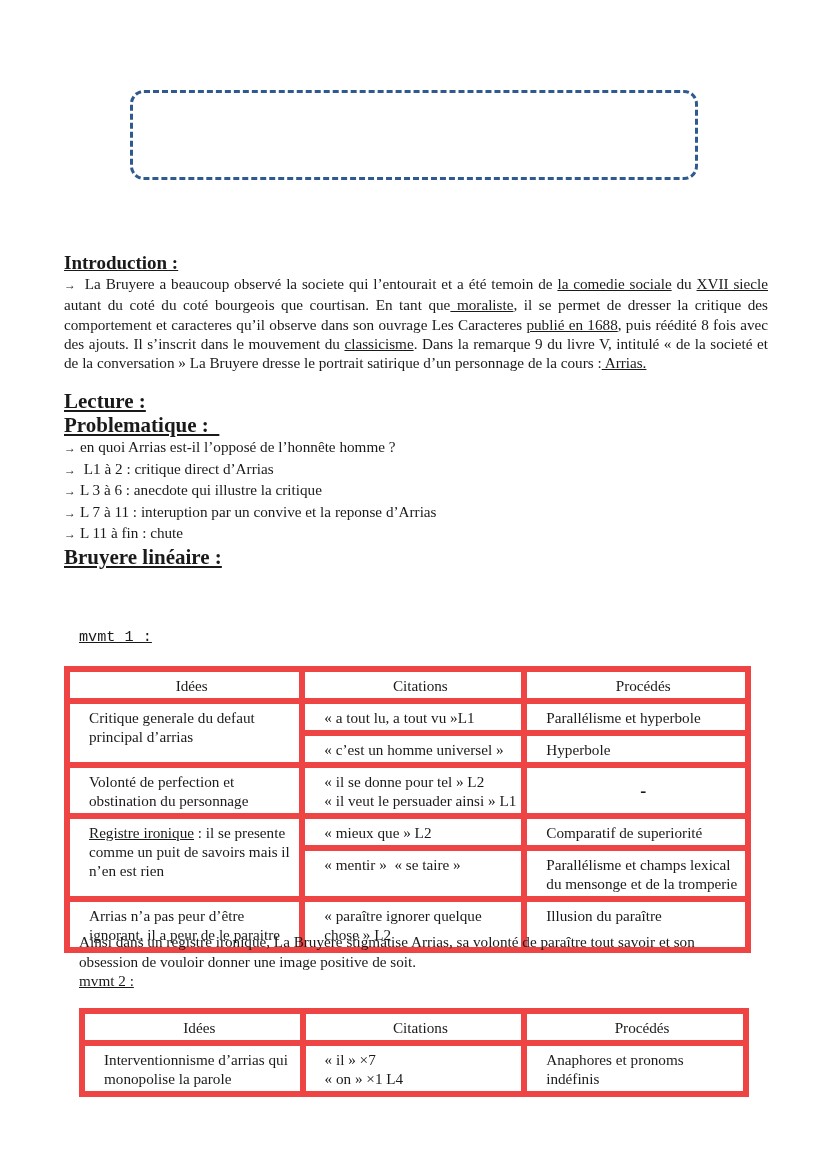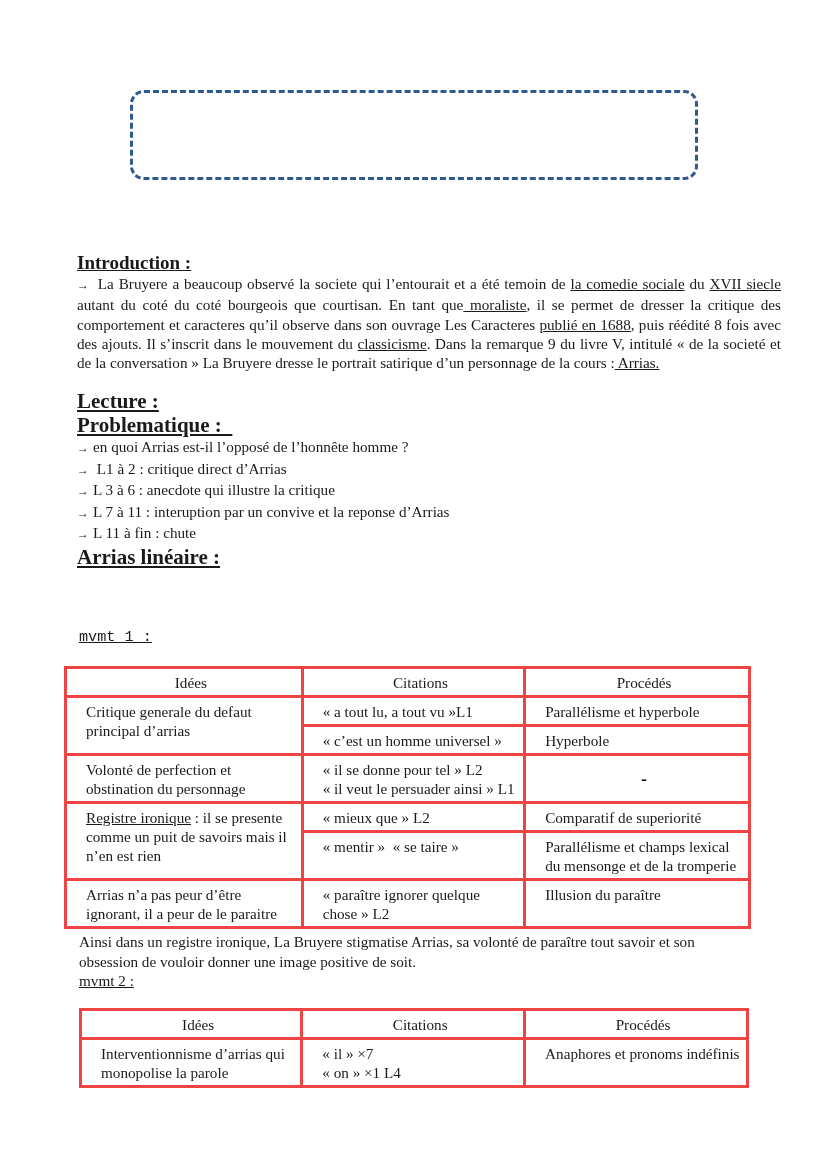--- a/index.html
+++ b/index.html
@@ -6,30 +6,30 @@
   body { width: 828px; height: 1171px; position: relative; overflow: hidden;
          font-family: "Liberation Serif", "DejaVu Serif", serif; color: #1a1a1a; }
 
   .title-box { position: absolute; left: 130px; top: 90px; width: 568px; height: 90px;
                border: 3px dashed #2f5a8f; border-radius: 14px; box-sizing: border-box;
                text-align: center; }
   .title-main { font-weight: bold; font-size: 27px; text-decoration: underline;
                 margin-top: 18px; line-height: 30px; }
   .title-sub { font-size: 19px; line-height: 24px; margin-top: 2px; }
 
-  .section { position: absolute; left: 77px; width: 704px; }
+  .section { position: absolute; left: 64px; width: 704px; }
   .h { font-weight: bold; text-decoration: underline; font-size: 19px; line-height: 22px; }
   .h-big { font-weight: bold; text-decoration: underline; font-size: 21px; line-height: 24px; }
   .para { font-size: 15.2px; line-height: 19.3px; text-align: justify; }
   .u { text-decoration: underline; }
   .line { font-size: 15.2px; line-height: 19.5px; }
   .arrow { font-size: 12px; margin-right: 4px; }
 
   table { border-collapse: collapse; font-size: 15.2px; line-height: 19px; position: absolute; }
-  td, th { border: 3px solid #ef4444; padding: 4px 5px 3px 19px; vertical-align: top; text-align: left; font-weight: normal; }
+  td, th { border: 6px solid #ef4444; padding: 4px 5px 3px 19px; vertical-align: top; text-align: left; font-weight: normal; }
   th { text-align: center; }
   .center { text-align: center; vertical-align: middle; font-weight: bold; font-size: 18px; }
   .sub-label { font-size: 15.2px; text-decoration: underline; position: absolute; }
 </style>
 </head>
 <body>
 
 <div class="title-box">
 </div>
 
@@ -39,21 +39,21 @@
 </div>
 
 <div class="section" style="top:389px;">
   <div class="h-big">Lecture :</div>
   <div class="h-big" style="white-space:pre;">Problematique :  </div>
   <div class="line"><span class="arrow">→</span><span>en quoi Arrias est-il l’opposé de l’honnête homme ?</span></div>
   <div class="line"><span class="arrow">→</span><span> L1 à 2 : critique direct d’Arrias</span></div>
   <div class="line"><span class="arrow">→</span><span>L 3 à 6 : anecdote qui illustre la critique</span></div>
   <div class="line"><span class="arrow">→</span><span>L 7 à 11 : interuption par un convive et la reponse d’Arrias</span></div>
   <div class="line"><span class="arrow">→</span><span>L 11 à fin : chute</span></div>
-  <div class="h-big">Arrias linéaire :</div>
+  <div class="h-big">Bruyere linéaire :</div>
 </div>
 
 <div class="sub-label" style="left:79px; top:628px;font-family:Liberation Mono, monospace;">mvmt 1 :</div>
 
 <table style="left:64px; top:666px; width:687px;">
   <colgroup>
       <col style="width:238px">
       <col style="width:223px">
       <col style="width:226px">
     </colgroup>

